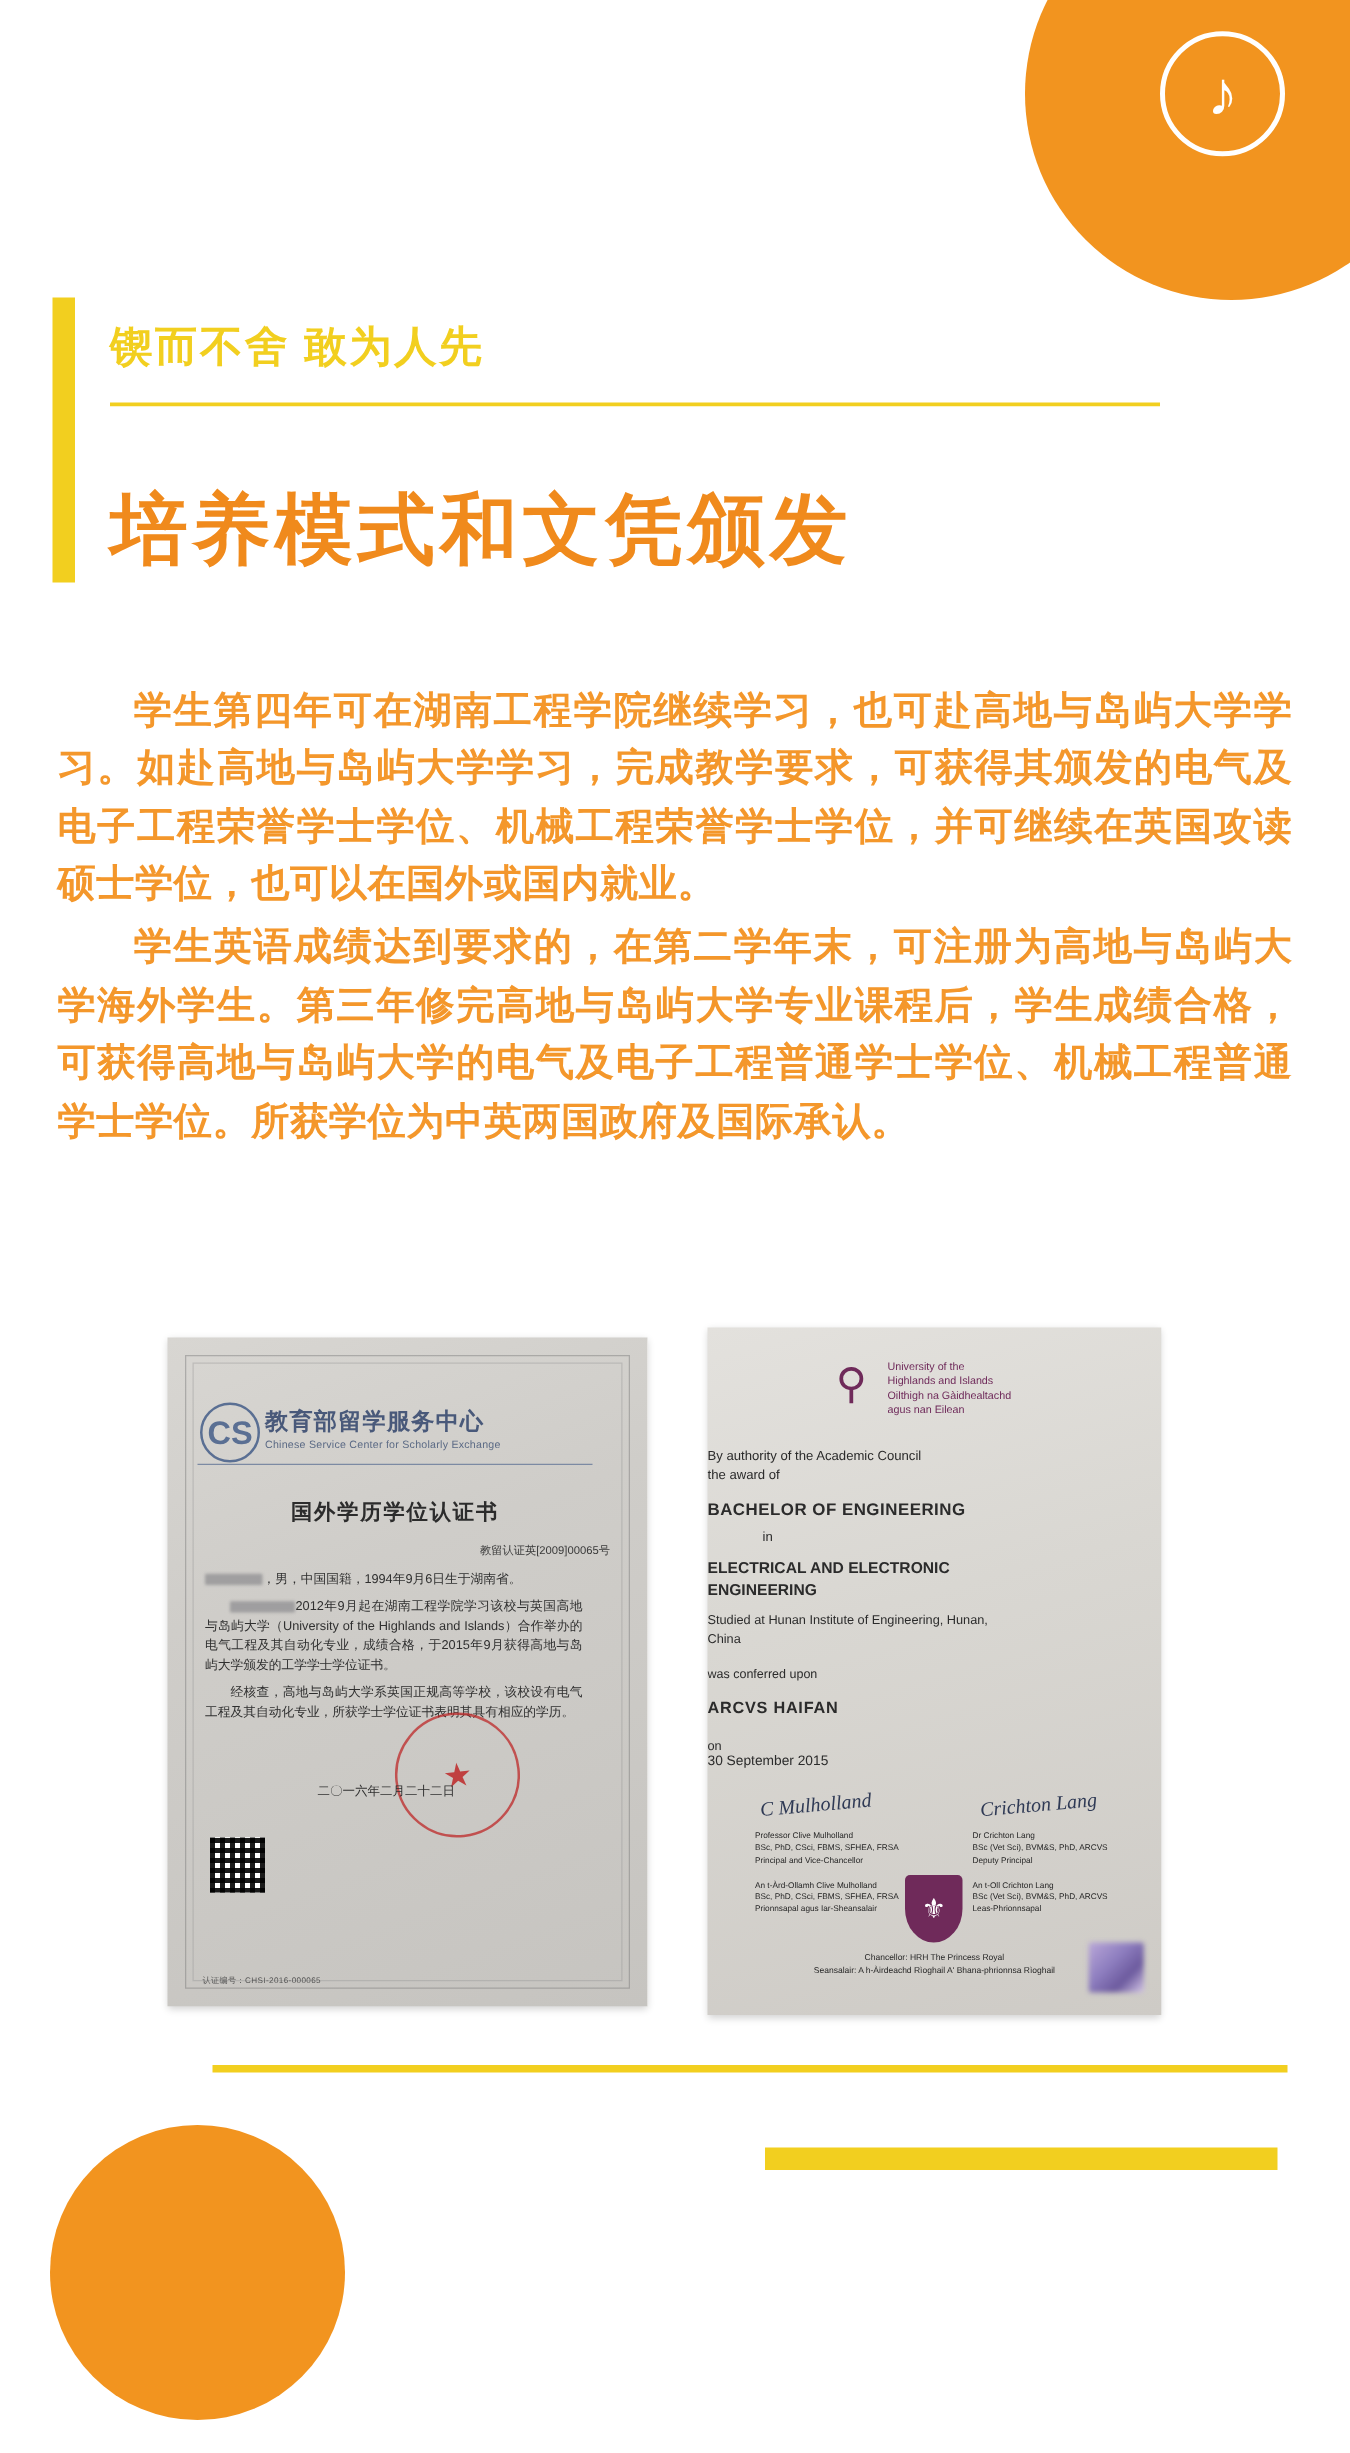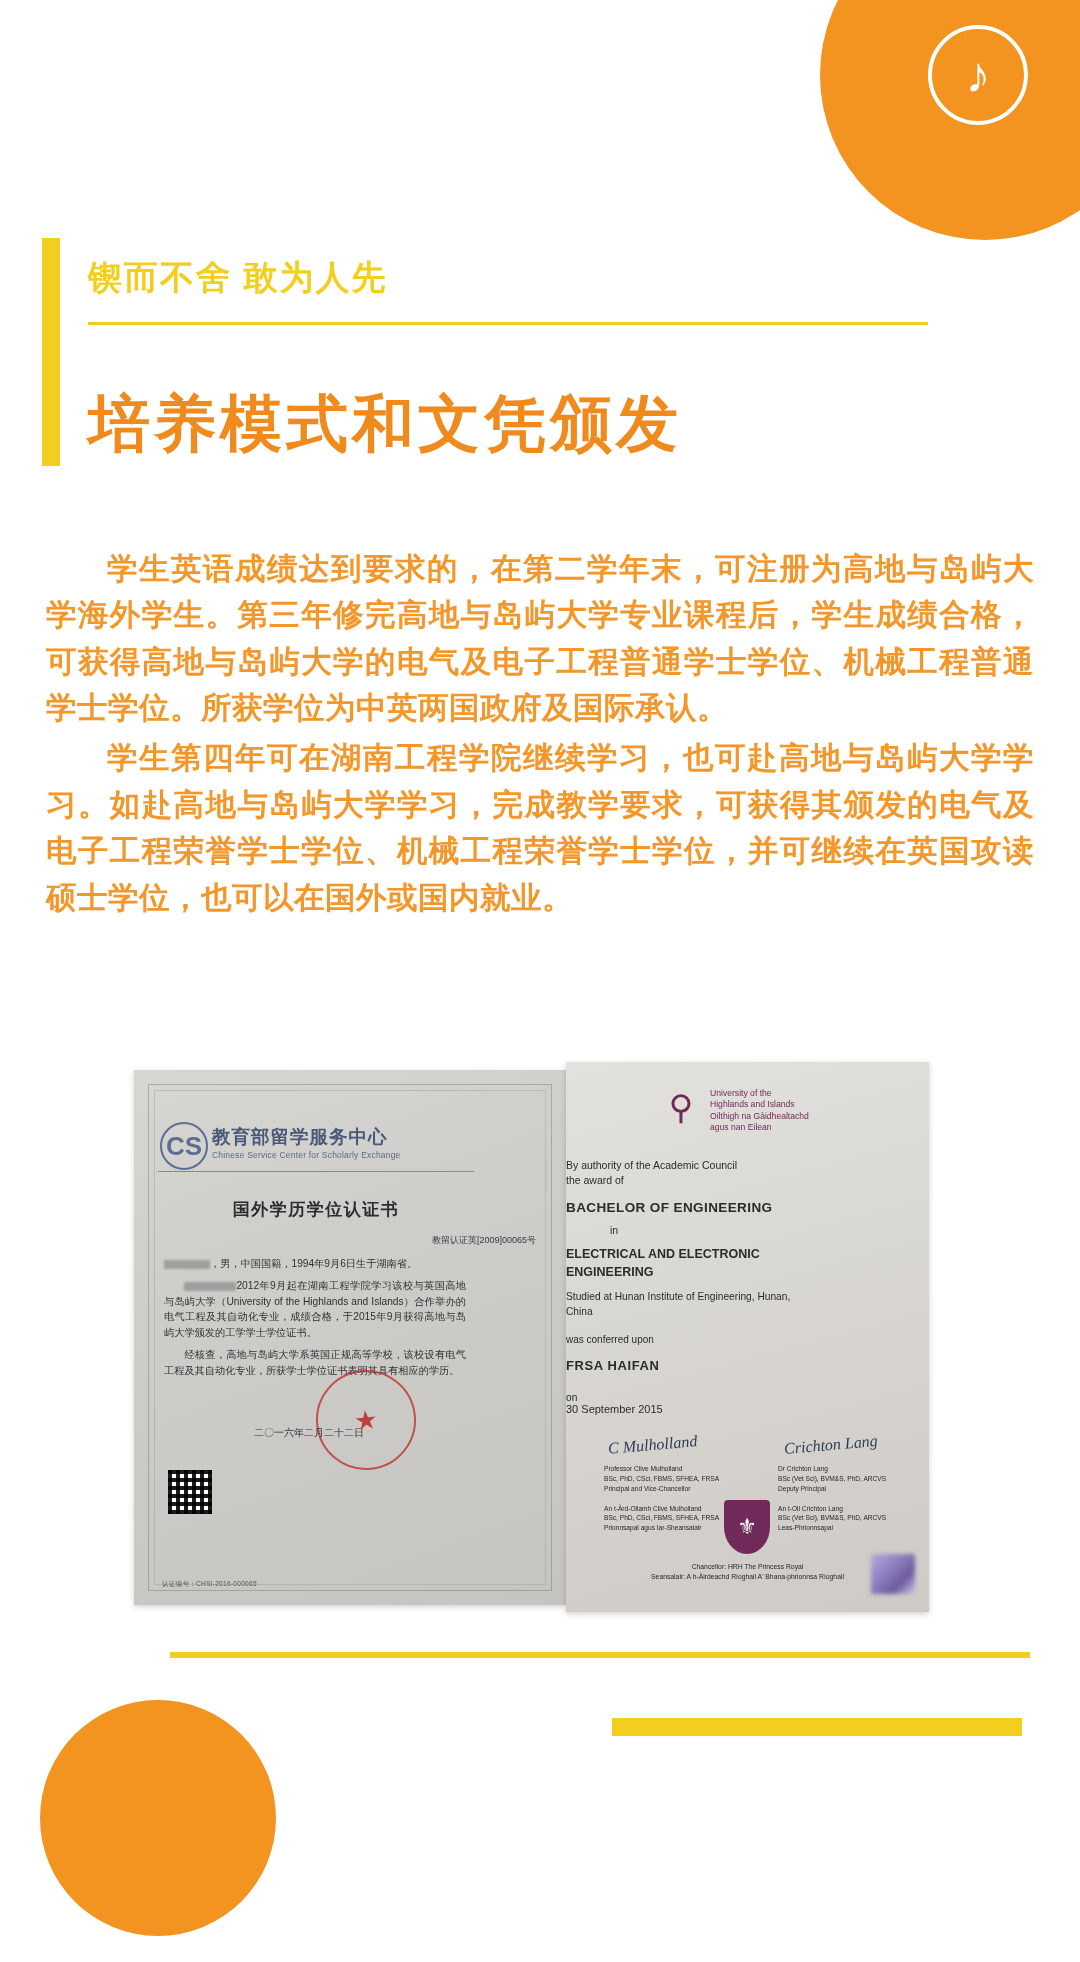--- a/index.html
+++ b/index.html
@@ -106,21 +106,21 @@
     height: 560px;
   }
   .cert {
     position: absolute;
     box-shadow: 0 2px 6px rgba(0,0,0,0.18);
     overflow: hidden;
   }
   .cert-left {
     left: 134px;
     top: 0;
-    width: 432px;
+    width: 384px;
     height: 535px;
     background: linear-gradient(160deg, #d8d6d2 0%, #cfcdc9 35%, #c6c4c0 100%);
     padding: 0;
   }
   .cert-right {
     left: 566px;
     top: -8px;
     width: 363px;
     height: 550px;
     background: linear-gradient(165deg, #e3e1dd 0%, #d9d7d2 40%, #cecbc6 100%);
@@ -391,22 +391,22 @@
 
 <div class="corner-circle"></div>
 <div class="music-badge">♪</div>
 
 <div class="title-bar"></div>
 <div class="kicker">锲而不舍 敢为人先</div>
 <div class="kicker-rule"></div>
 <h1 class="headline">培养模式和文凭颁发</h1>
 
 <div class="body-copy">
+  <p>学生第四年可在湖南工程学院继续学习，也可赴高地与岛屿大学学习。如赴高地与岛屿大学学习，完成教学要求，可获得其颁发的电气及电子工程荣誉学士学位、机械工程荣誉学士学位，并可继续在英国攻读硕士学位，也可以在国外或国内就业。</p>
   <p>学生英语成绩达到要求的，在第二学年末，可注册为高地与岛屿大学海外学生。第三年修完高地与岛屿大学专业课程后，学生成绩合格，可获得高地与岛屿大学的电气及电子工程普通学士学位、机械工程普通学士学位。所获学位为中英两国政府及国际承认。</p>
-  <p>学生第四年可在湖南工程学院继续学习，也可赴高地与岛屿大学学习。如赴高地与岛屿大学学习，完成教学要求，可获得其颁发的电气及电子工程荣誉学士学位、机械工程荣誉学士学位，并可继续在英国攻读硕士学位，也可以在国外或国内就业。</p>
 </div>
 
 <div class="cert-row">
 
   <div class="cert cert-left">
     <div class="cert-inner">
       <div class="cert-inner2"></div>
     </div>
     <div class="cl-logo">CS</div>
     <div class="cl-org">教育部留学服务中心</div>
@@ -437,21 +437,21 @@
     </div>
     <div class="cr-block cr-auth" style="white-space:pre-line">By authority of the Academic Council
 the award of</div>
     <div class="cr-block cr-award">BACHELOR OF ENGINEERING</div>
     <div class="cr-block cr-in">in</div>
     <div class="cr-block cr-field" style="white-space:pre-line">ELECTRICAL AND ELECTRONIC
 ENGINEERING</div>
     <div class="cr-block cr-studied" style="white-space:pre-line">Studied at Hunan Institute of Engineering, Hunan,
 China</div>
     <div class="cr-block cr-conferred">was conferred upon</div>
-    <div class="cr-block cr-name">FRSA HAIFAN</div>
+    <div class="cr-block cr-name">ARCVS HAIFAN</div>
     <div class="cr-block cr-on">on</div>
     <div class="cr-block cr-date">30 September 2015</div>
     <div class="cr-sig cr-sig-l">C Mulholland</div>
     <div class="cr-sig cr-sig-r">Crichton Lang</div>
     <div class="cr-cred cr-cred-l" style="white-space:pre-line">Professor Clive Mulholland
 BSc, PhD, CSci, FBMS, SFHEA, FRSA
 Principal and Vice-Chancellor
 
 An t-Àrd-Ollamh Clive Mulholland
 BSc, PhD, CSci, FBMS, SFHEA, FRSA

